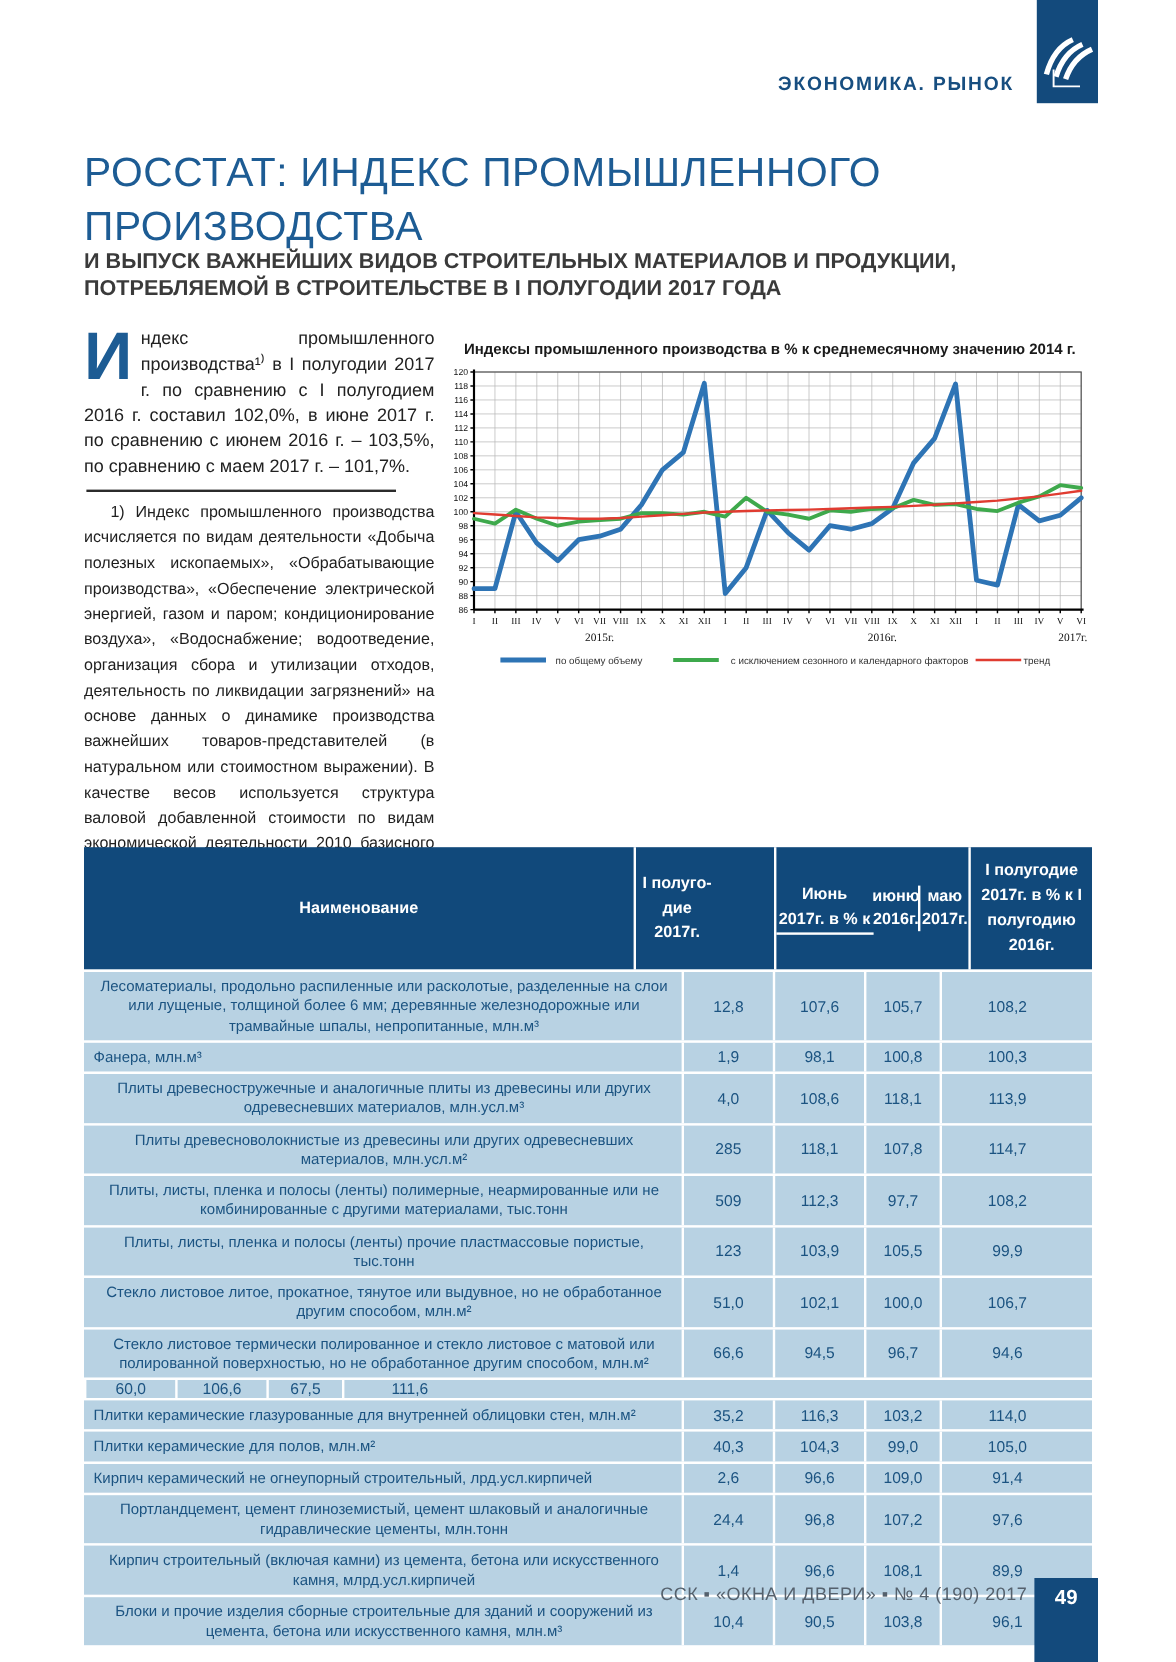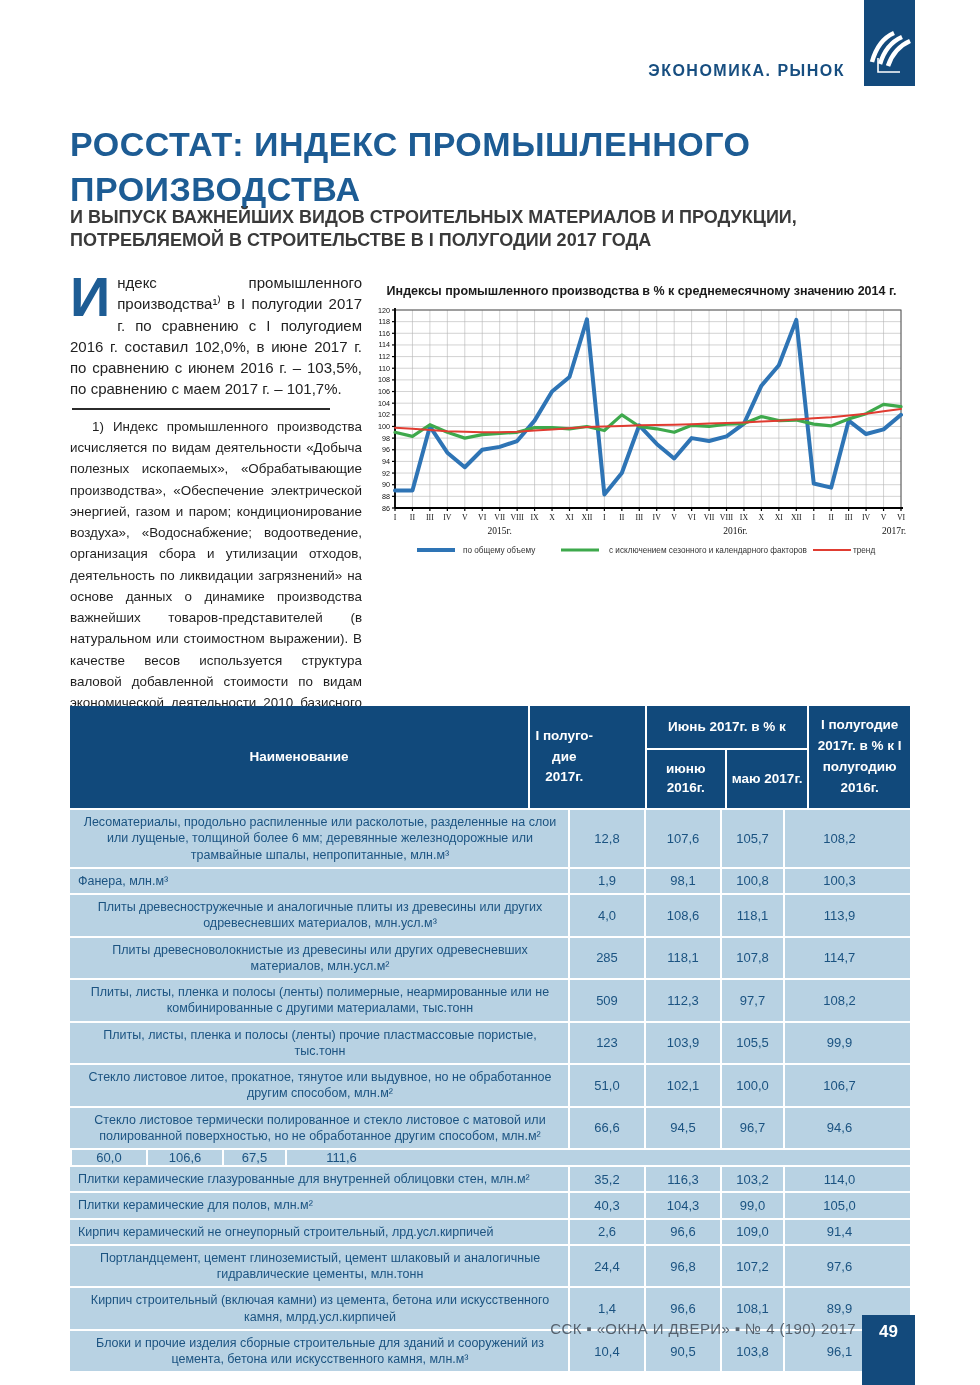--- a/index.html
+++ b/index.html
@@ -7,21 +7,21 @@
         font-family:"Liberation Sans",sans-serif;overflow:hidden;}
   *{box-sizing:border-box;}
 
   
   .corner-box{position:absolute;left:864px;top:0;width:51px;height:86px;background:#134a7c;}
   .section-header{position:absolute;left:400px;top:62px;width:445px;text-align:right;
         font-size:16px;font-weight:bold;letter-spacing:1.5px;color:#174e80;}
 
   
   .page-title{position:absolute;left:70px;top:122px;width:740px;
-        font-size:34px;line-height:1.32;font-weight:bold;color:#1d5c94;letter-spacing:.5px;}
+        font-size:34px;line-height:1.32;font-weight:normal;color:#1d5c94;letter-spacing:.5px;}
   .page-subtitle{position:absolute;left:70px;top:206px;width:780px;
         font-size:18px;line-height:1.3;font-weight:bold;color:#3a3a3a;}
 
   
   .intro{position:absolute;left:70px;top:272px;width:292px;
         font-size:15px;line-height:1.42;color:#222;text-align:justify;}
   .dropcap{float:left;font-size:56px;line-height:44px;font-weight:bold;color:#1d5c94;
         margin:3px 7px 0 0;}
   .footnote-rule{position:absolute;left:72px;top:408px;width:258px;height:2px;background:#2b2b2b;}
   .footnote{position:absolute;left:70px;top:416px;width:292px;
@@ -33,21 +33,21 @@
         padding:4px 0 8px 0;}
   .chart svg{display:block;}
 
   
   .tbl{position:absolute;left:70px;top:706px;width:840px;font-family:"Liberation Sans",sans-serif;}
   .thead{display:flex;background:#11497b;color:#fff;font-weight:bold;height:102px;}
   .th{display:flex;align-items:center;justify-content:center;text-align:center;
       font-size:13.5px;line-height:1.55;border-left:2px solid #fff;padding:2px 4px;}
   .th-name{width:498px;border-left:none;}
   .th-col1{width:76px;}
-  .th-grp{width:177px;flex-direction:column;padding:0;margin-left:46px;}
+  .th-grp{width:177px;padding:0;margin-left:46px;}
   .th-grp-top{width:100%;height:44px;display:flex;align-items:center;justify-content:center;
       border-bottom:2px solid #fff;padding:2px;}
   .th-grp-bot{width:100%;flex:1;display:flex;}
   .th-sub{width:50%;display:flex;align-items:center;justify-content:center;
       text-align:center;font-size:13.5px;line-height:1.4;}
   .th-sub1{border-right:2px solid #fff;}
   .th-col4{width:111px;}
   .tbody{}
   .tr{display:flex;background:#b8d2e3;border-top:2px solid #fff;color:#1b5381;}
   .td{display:flex;align-items:center;}

